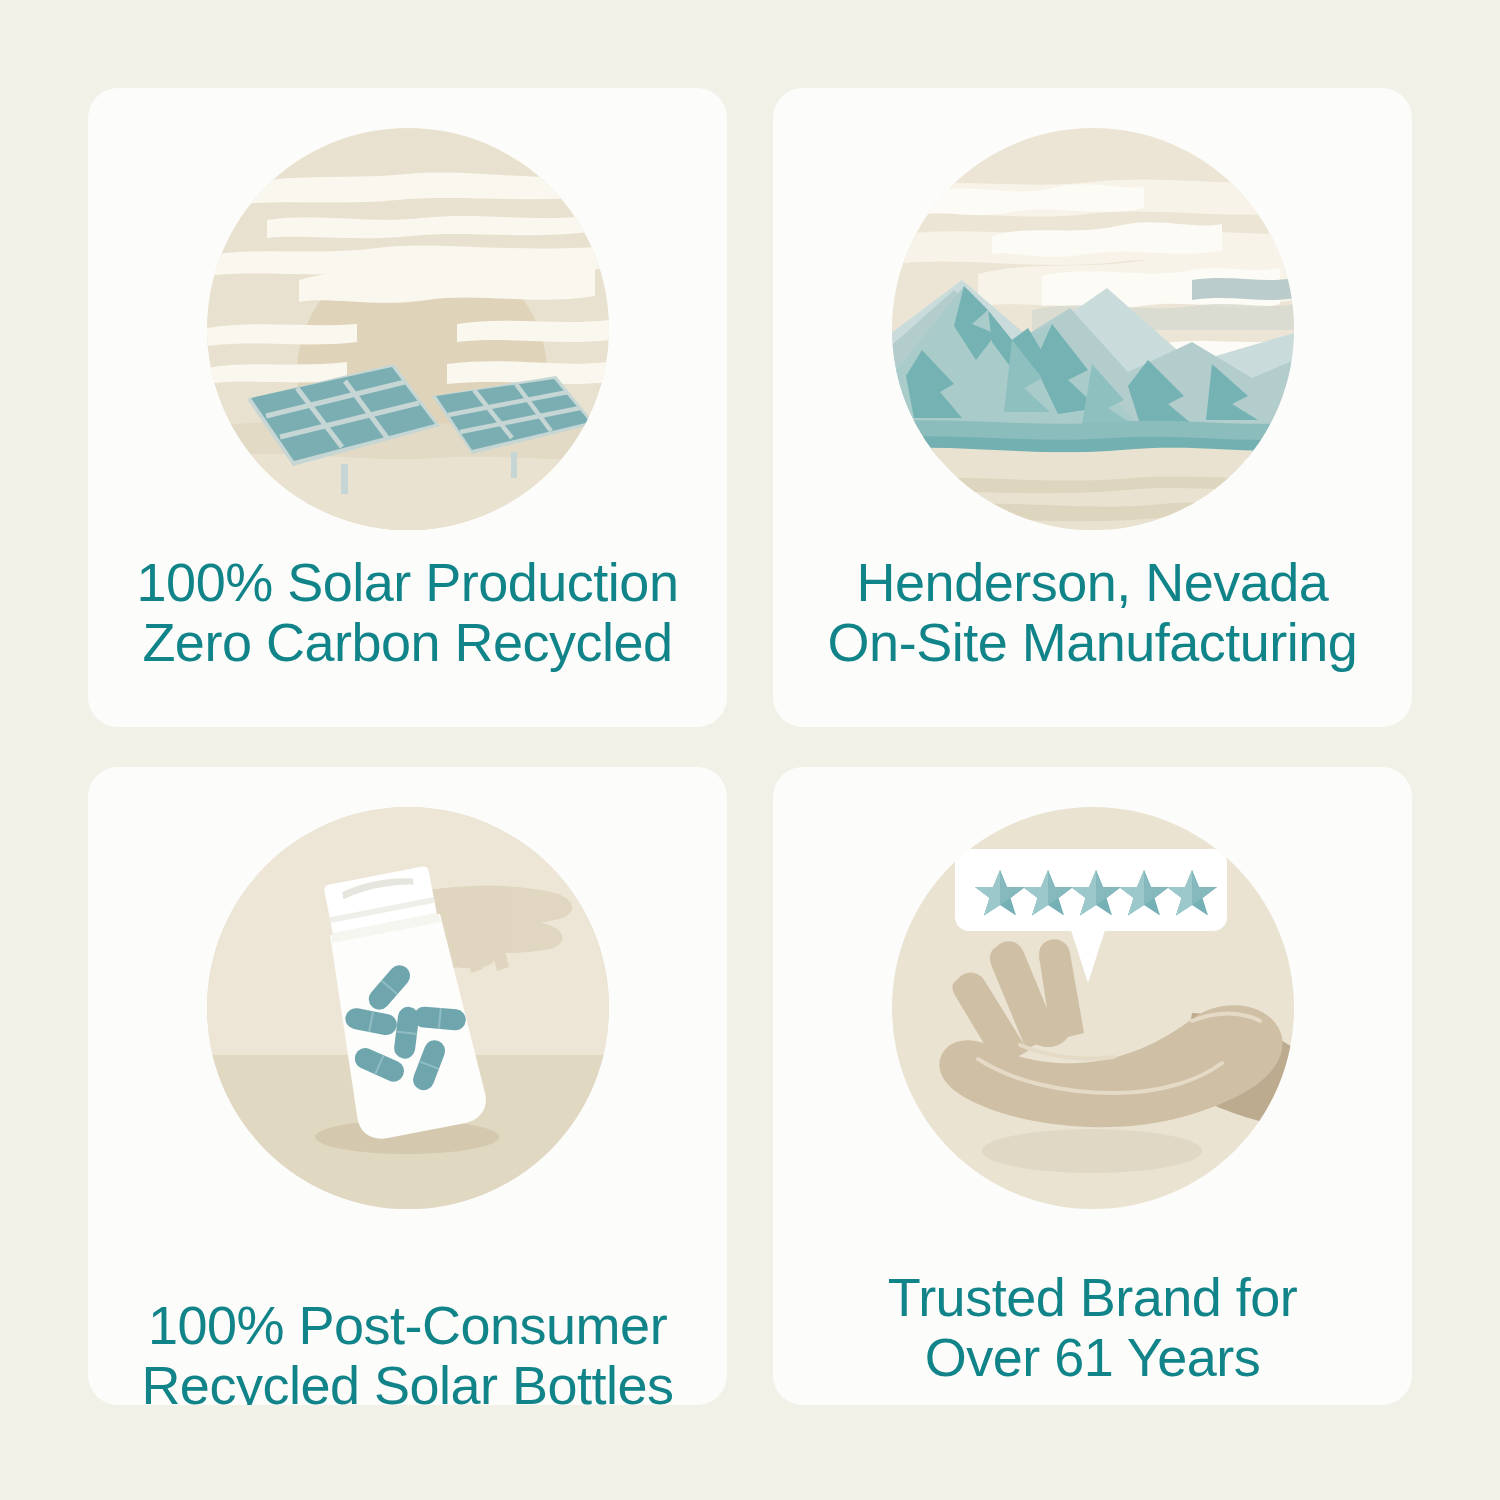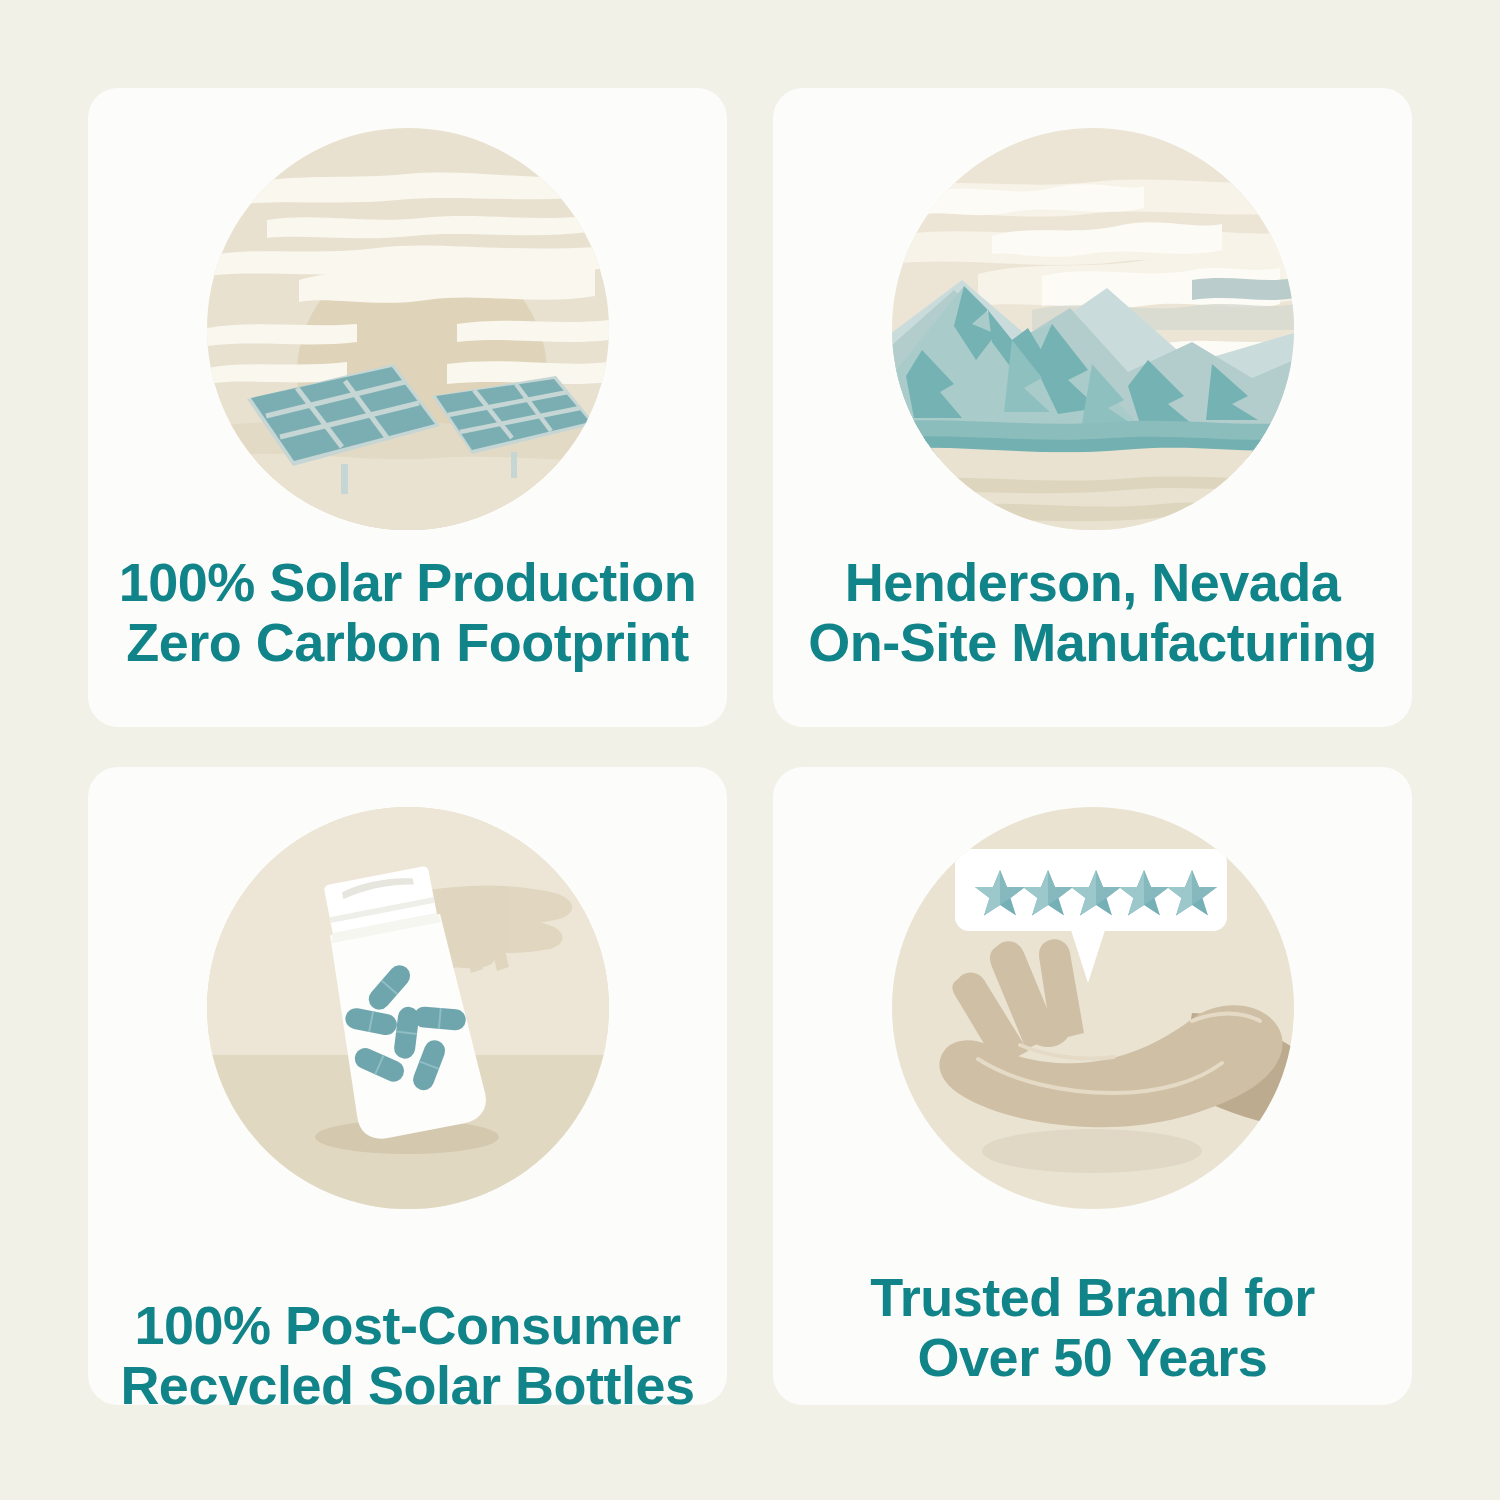--- a/index.html
+++ b/index.html
@@ -42,21 +42,21 @@
     flex: 0 0 auto;
     position: relative;
   }
   .media svg { display: block; width: 402px; height: 402px; }
 
   .caption {
     margin-top: 16px;
     width: 100%;
     text-align: center;
     color: #118489;
-    font-weight: 700;
+    font-weight: 400;
     font-size: 54px;
     line-height: 1.12;
     letter-spacing: -0.5px;
     padding: 0 14px;
     box-sizing: border-box;
   }
   .caption .l {
     display: block;
     white-space: nowrap;
   }
@@ -119,21 +119,21 @@
               <path d="M16 47 L136 24"></path>
               <path d="M28 64 L148 40"></path>
             </g>
             <rect x="79" y="84" width="6" height="26" fill="#C5D6D4"></rect>
           </g>
         </g>
       </svg>
     </div>
     <div class="caption">
       <span class="l">100% Solar Production</span>
-      <span class="l">Zero Carbon Footprint</span>
+      <span class="l">Zero Carbon Recycled</span>
     </div>
   </div>
 
   <div class="card card-2">
     <div class="media">
       <svg viewBox="0 0 402 402" xmlns="http://www.w3.org/2000/svg" aria-hidden="true">
         <defs>
           <clipPath id="c2">
               <circle cx="201" cy="201" r="201"></circle>
             </clipPath>
@@ -310,17 +310,17 @@
               <path d="M86 252 C120 274 170 286 222 286 C268 286 306 274 330 256"></path>
               <path d="M128 238 C156 250 192 254 222 250"></path>
               <path d="M300 214 C324 204 350 204 368 214"></path>
             </g>
           </g>
         </g>
       </svg>
     </div>
     <div class="caption">
       <span class="l">Trusted Brand for</span>
-      <span class="l">Over 50 Years</span>
+      <span class="l">Over 61 Years</span>
     </div>
   </div>
 
 </div>
 
 </body></html>

